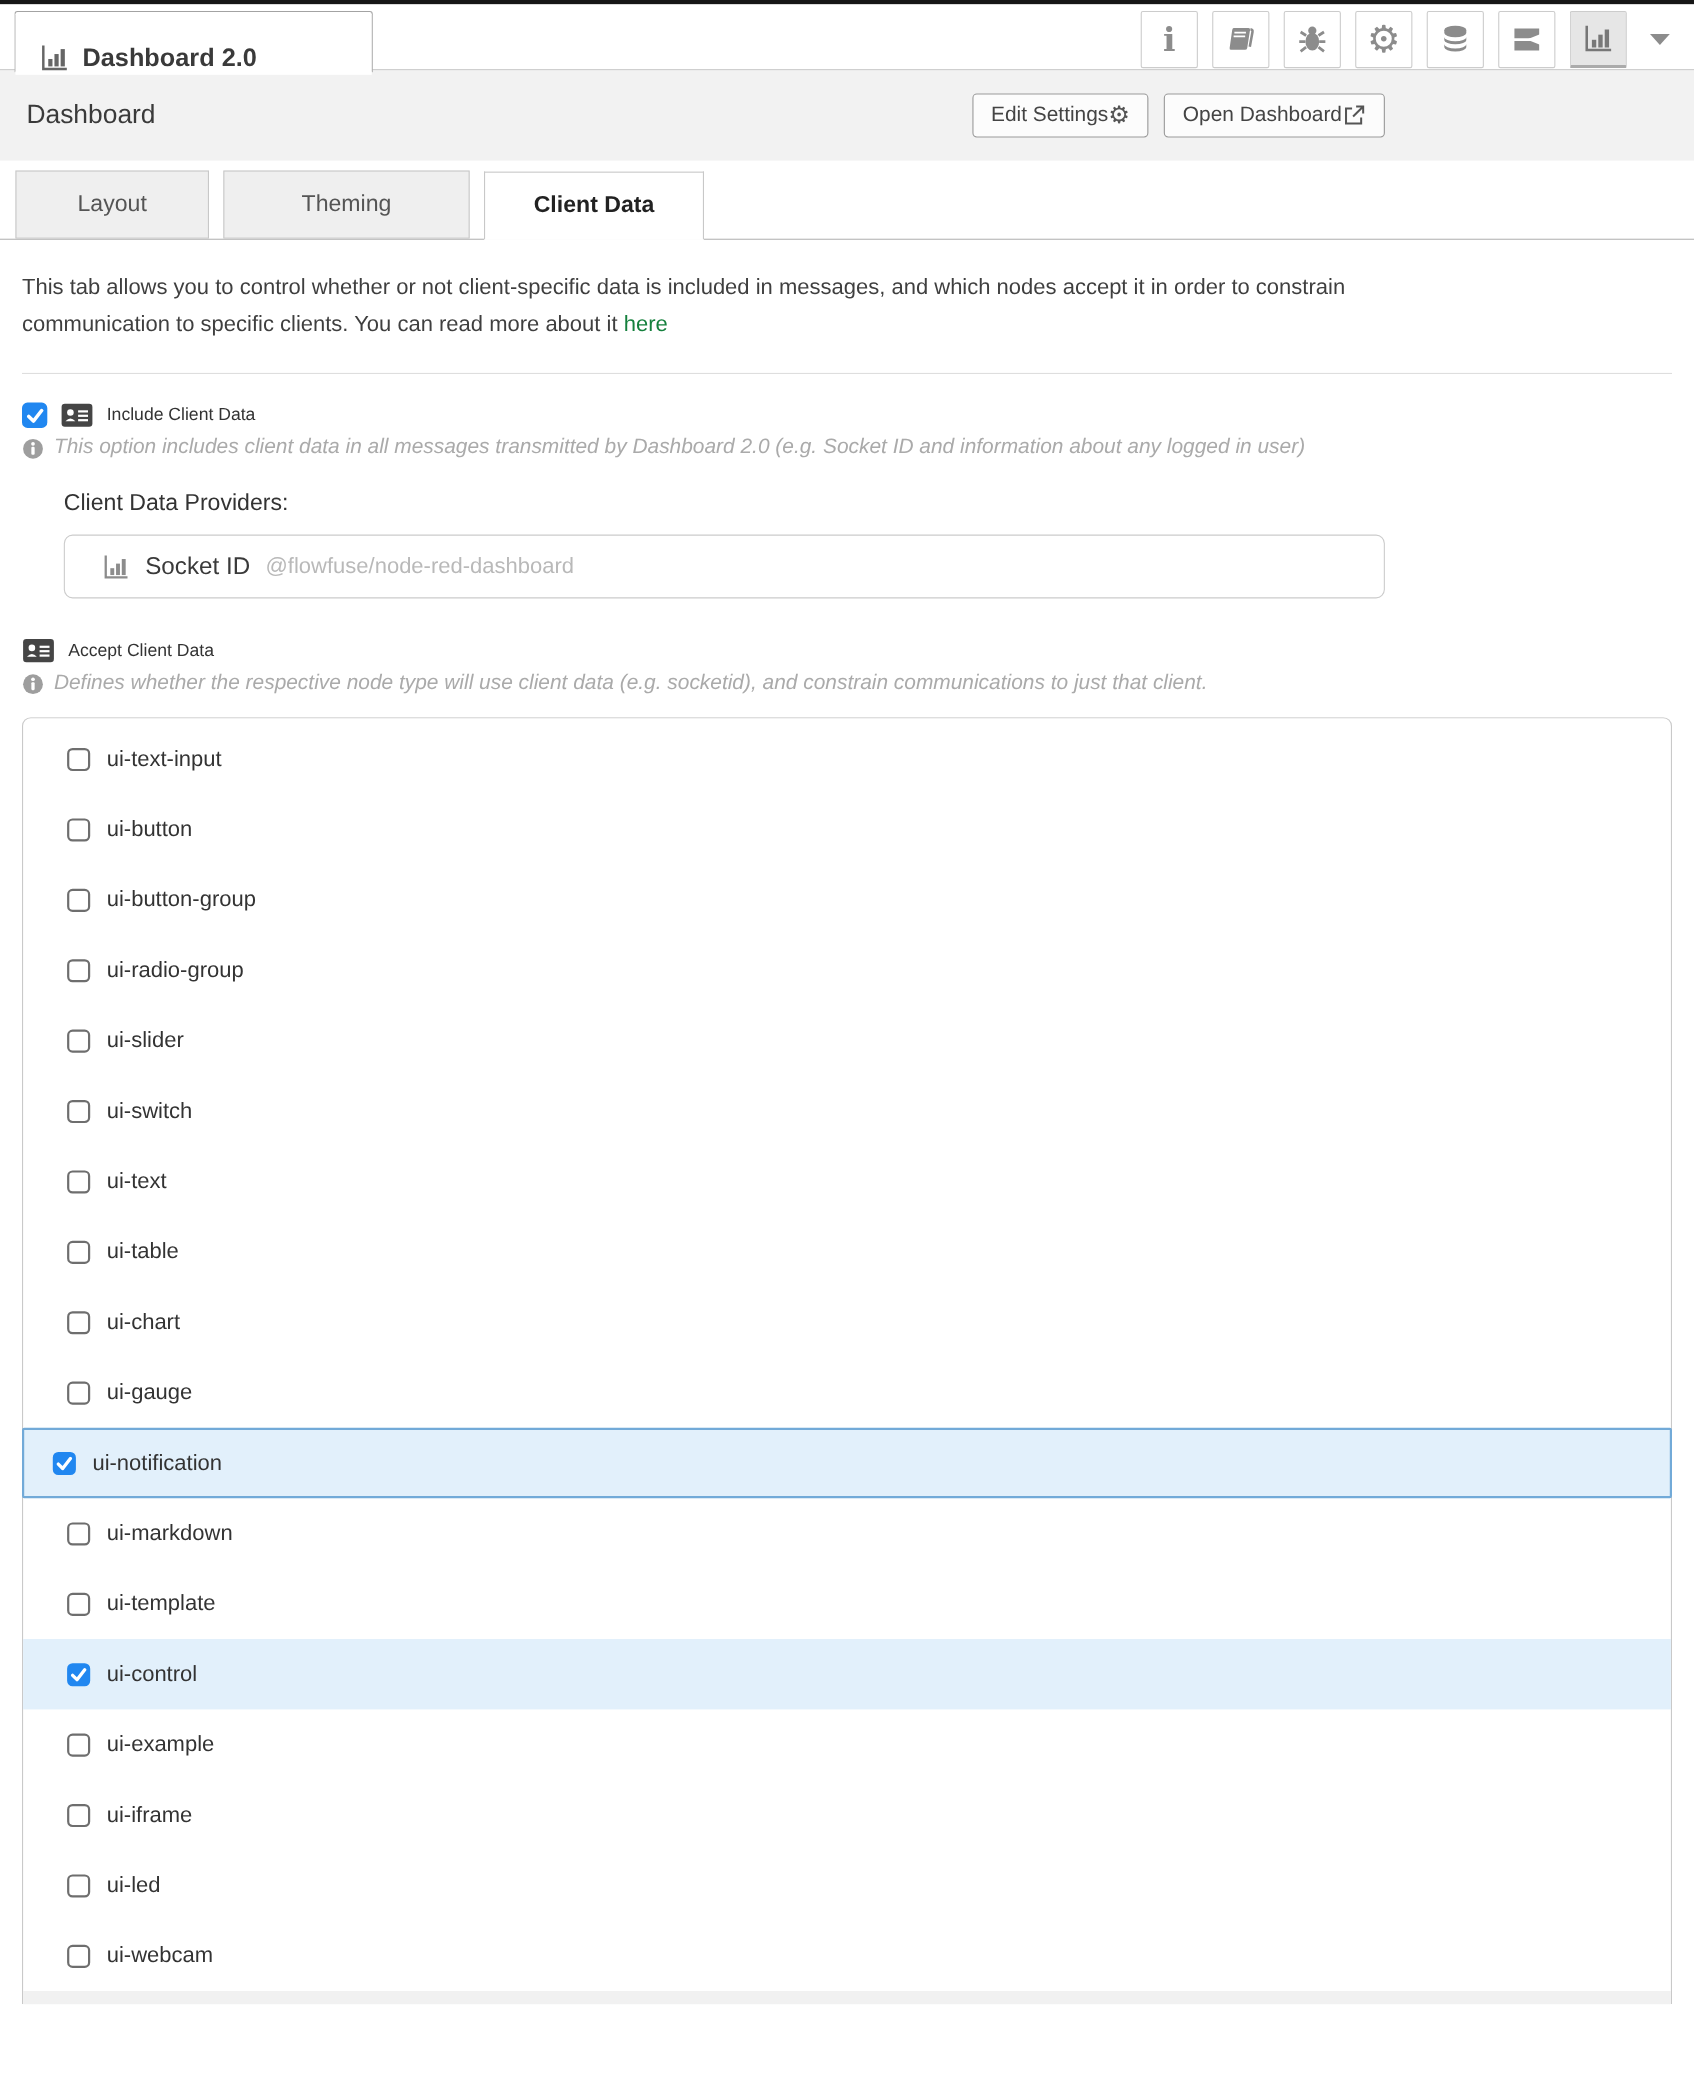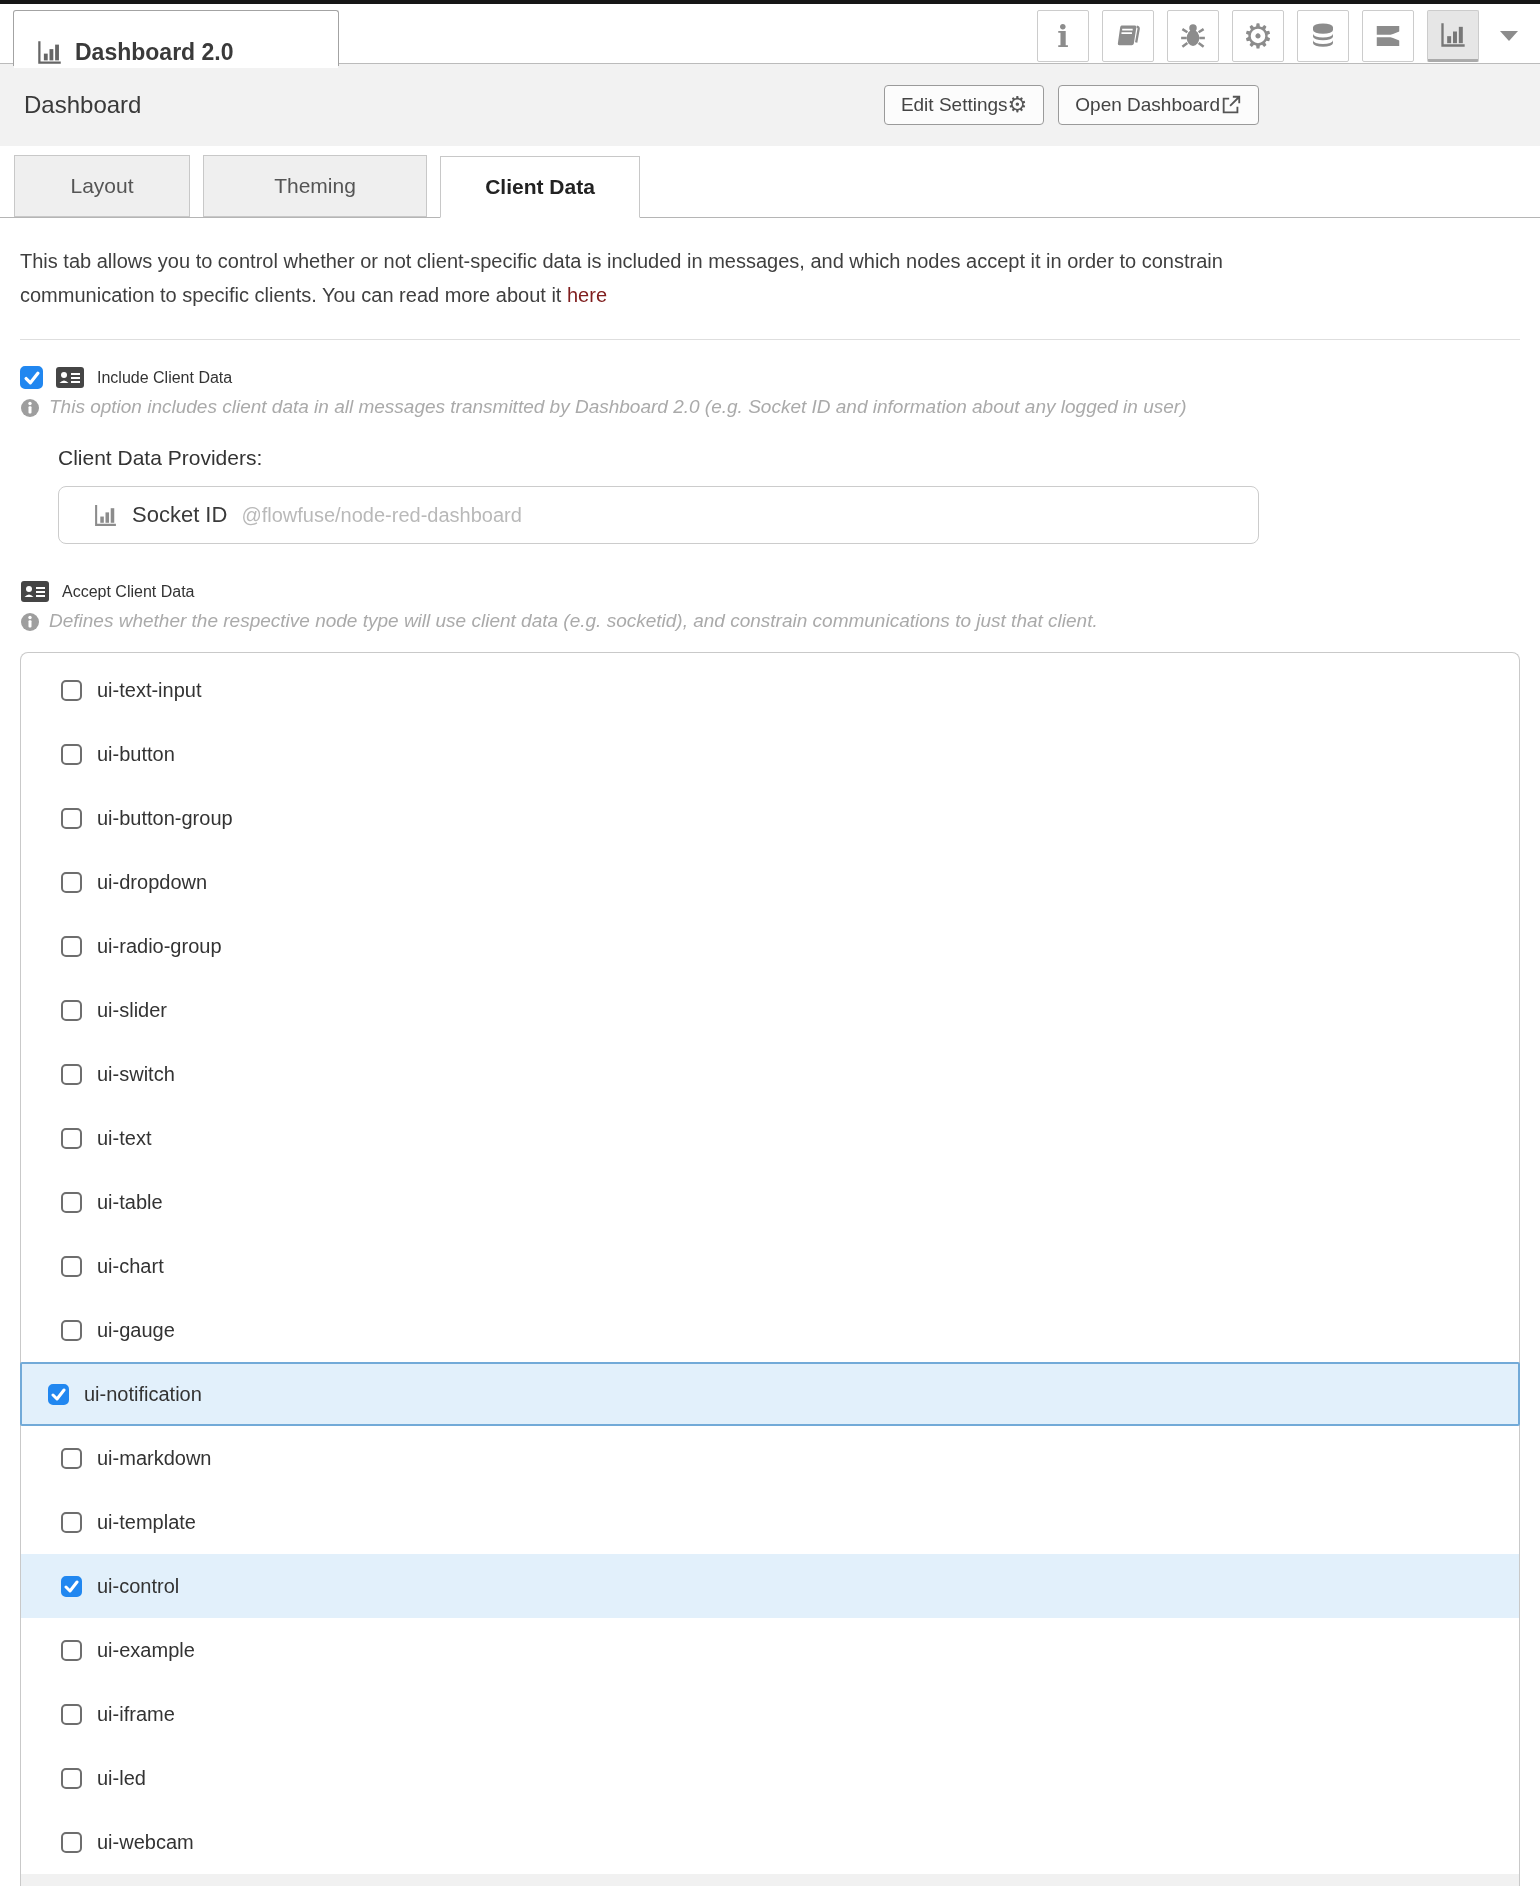--- a/index.html
+++ b/index.html
@@ -38,21 +38,21 @@
                   display:flex; align-items:flex-end; padding-left:14px; }
   .stab { height:62px; display:flex; align-items:center; justify-content:center;
           background:#efefef; border:1px solid #c8c8c8; color:#555; font-size:21px;
           margin-right:13px; cursor:pointer; position:relative; }
   .stab-0 { width:176px; } .stab-1 { width:224px; } .stab-2 { width:200px; }
   .stab.active { background:#fff; color:#222; font-weight:bold; border-bottom-color:#fff; top:1px; }
 
   .content { padding:0 20px; }
 
   .intro { margin-top:26px; font-size:20px; line-height:34px; color:#3f3f3f; max-width:1250px; }
-  .intro a { color:#7f1d1d; text-decoration:none; cursor:pointer; }
+  .intro a { color:#15803d; text-decoration:none; cursor:pointer; }
 
   hr.divider { border:none; border-top:1px solid #dedede; margin-top:27px; }
 
   .check-heading { margin-top:26px; display:flex; align-items:center; gap:12px; }
   .check-heading .heading-label { font-size:16px; color:#333; }
   .info-line { margin-top:7px; display:flex; align-items:flex-start; gap:9px;
                font-size:19px; font-style:italic; color:#aaa; }
   .info-line svg { flex:0 0 auto; margin-top:2px; }
 
   .providers-label { margin-top:28px; margin-left:38px; font-size:21px; color:#333; }
@@ -285,26 +285,20 @@
         <div class="node-row">
     <span class="checkbox cb">
       
     </span>
     <span class="row-label">ui-button-group</span>
   </div>
         <div class="node-row">
     <span class="checkbox cb">
       
     </span>
-    <span class="row-label">ui-dropdown</span>
-  </div>
-        <div class="node-row">
-    <span class="checkbox cb">
-      
-    </span>
     <span class="row-label">ui-radio-group</span>
   </div>
         <div class="node-row">
     <span class="checkbox cb">
       
     </span>
     <span class="row-label">ui-slider</span>
   </div>
         <div class="node-row">
     <span class="checkbox cb">

